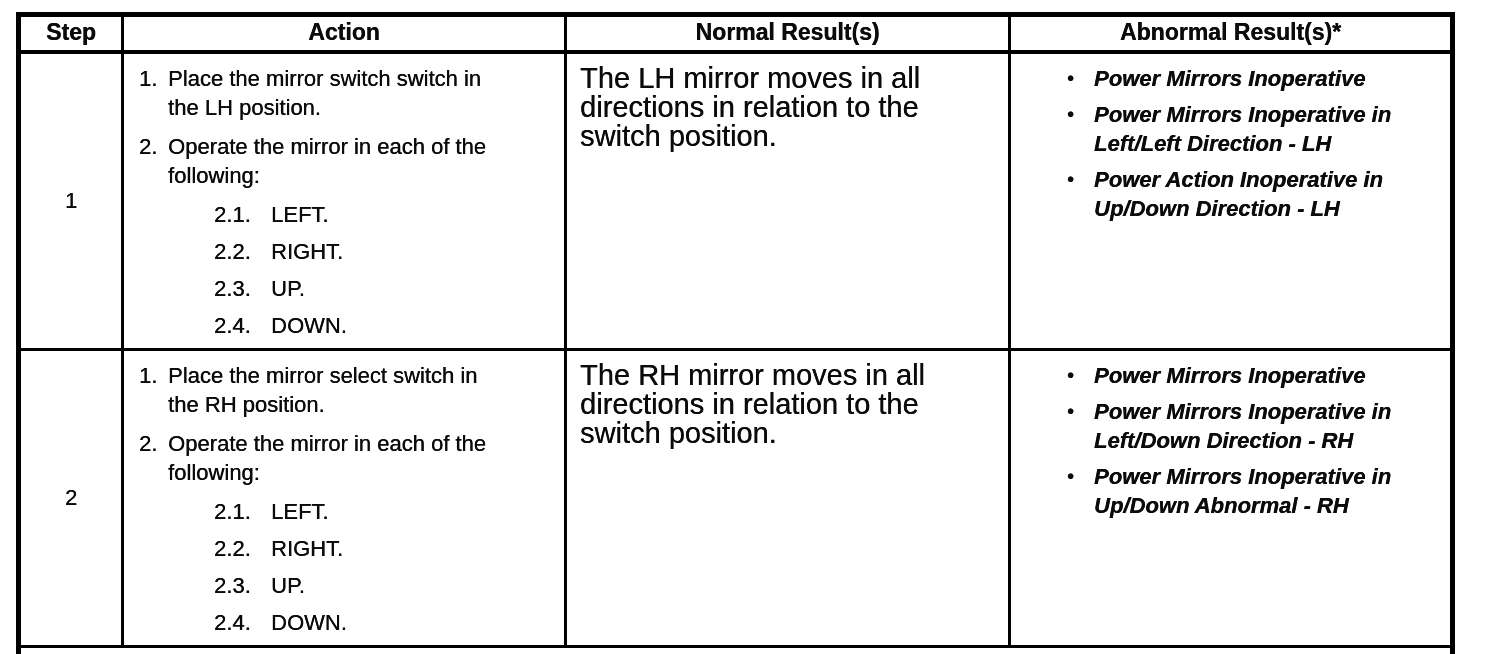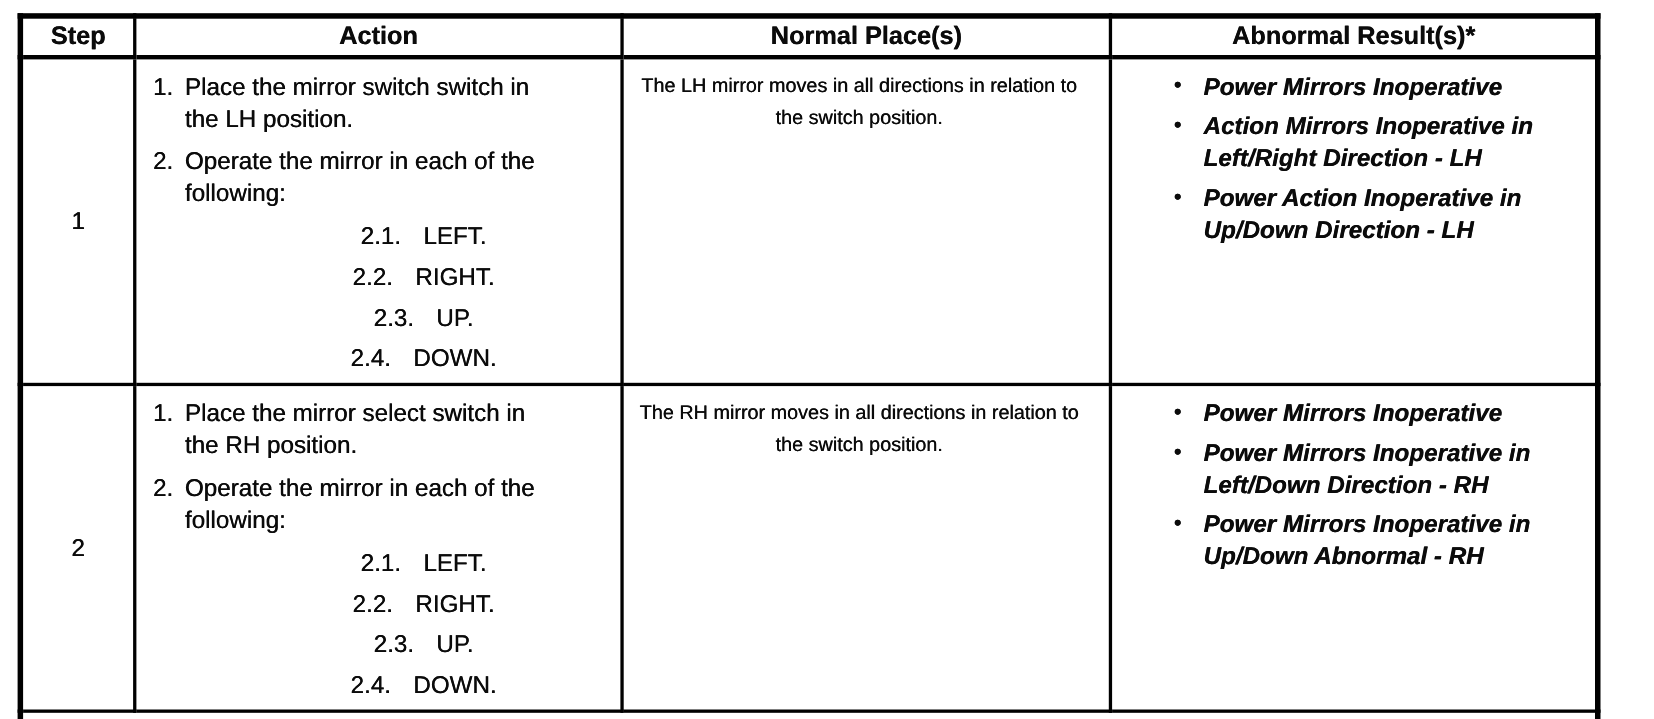--- a/index.html
+++ b/index.html
@@ -67,30 +67,28 @@
   .ai .num {
     flex: none;
     width: 29px;
   }
   .ai .txt {
     max-width: 328px;
   }
   .ai.sub {
     margin-left: 75px;
     margin-bottom: 8px;
-    justify-content: center;
   }
   .ai.sub .num {
     width: 57px;
   }
   td.normal {
     padding: 10px 8px 12px 13px;
-    font-size: 18px;
+    font-size: 29px;
     line-height: 29px;
-    text-align: center;
   }
   td.normal .txt {
     display: block;
     max-width: 402px;
   }
   td.abn {
     padding: 10px 6px 0 0;
     font-size: 22px;
     line-height: 29px;
     font-style: italic;
@@ -132,21 +130,21 @@
     <colgroup>
       <col class="c-step">
         <col class="c-action">
         <col class="c-normal">
         <col class="c-abnormal">
     </colgroup>
     <thead>
       <tr>
         <th>Step</th>
         <th>Action</th>
-        <th>Normal Place(s)</th>
+        <th>Normal Result(s)</th>
         <th>Abnormal Result(s)*</th>
       </tr>
     </thead>
     <tbody>
       <tr class="row-1">
         <td class="step">1</td>
         <td class="action">
           <div class="ai">
             <span class="num">1.</span>
             <span class="txt">Place the mirror switch switch in the LH position.</span>
@@ -175,21 +173,21 @@
         <td class="normal">
           <span class="txt">The LH mirror moves in all directions in relation to the switch position.</span>
         </td>
         <td class="abn">
           <div class="bi">
             <span class="bullet">•</span>
             <span class="txt">Power Mirrors Inoperative</span>
           </div>
           <div class="bi">
             <span class="bullet">•</span>
-            <span class="txt">Action Mirrors Inoperative in Left/Right Direction - LH</span>
+            <span class="txt">Power Mirrors Inoperative in Left/Left Direction - LH</span>
           </div>
           <div class="bi">
             <span class="bullet">•</span>
             <span class="txt">Power Action Inoperative in Up/Down Direction - LH</span>
           </div>
         </td>
       </tr>
 
       <tr class="row-2">
         <td class="step">2</td>

